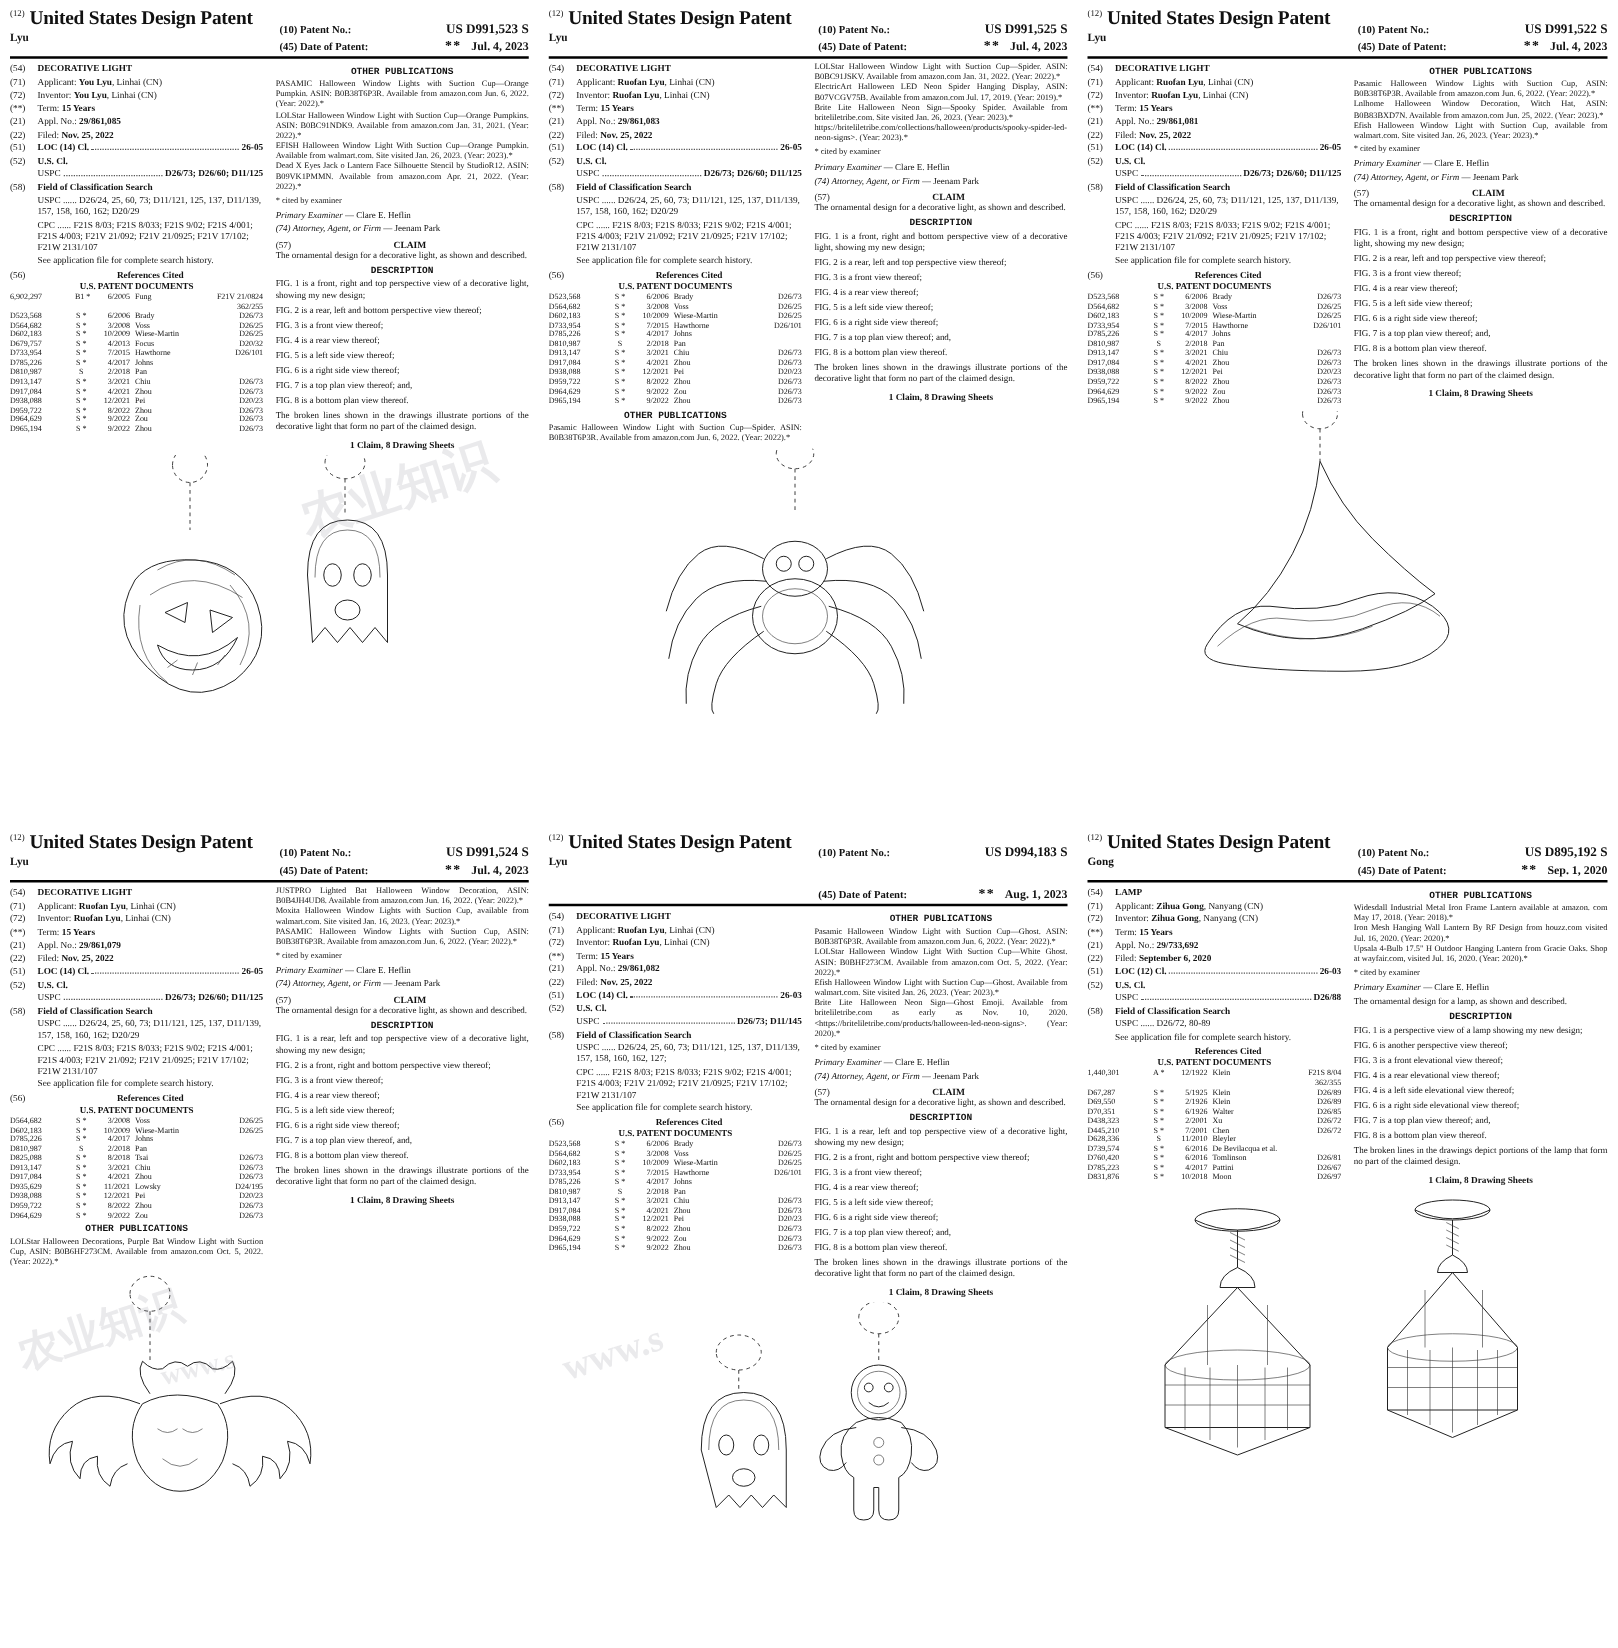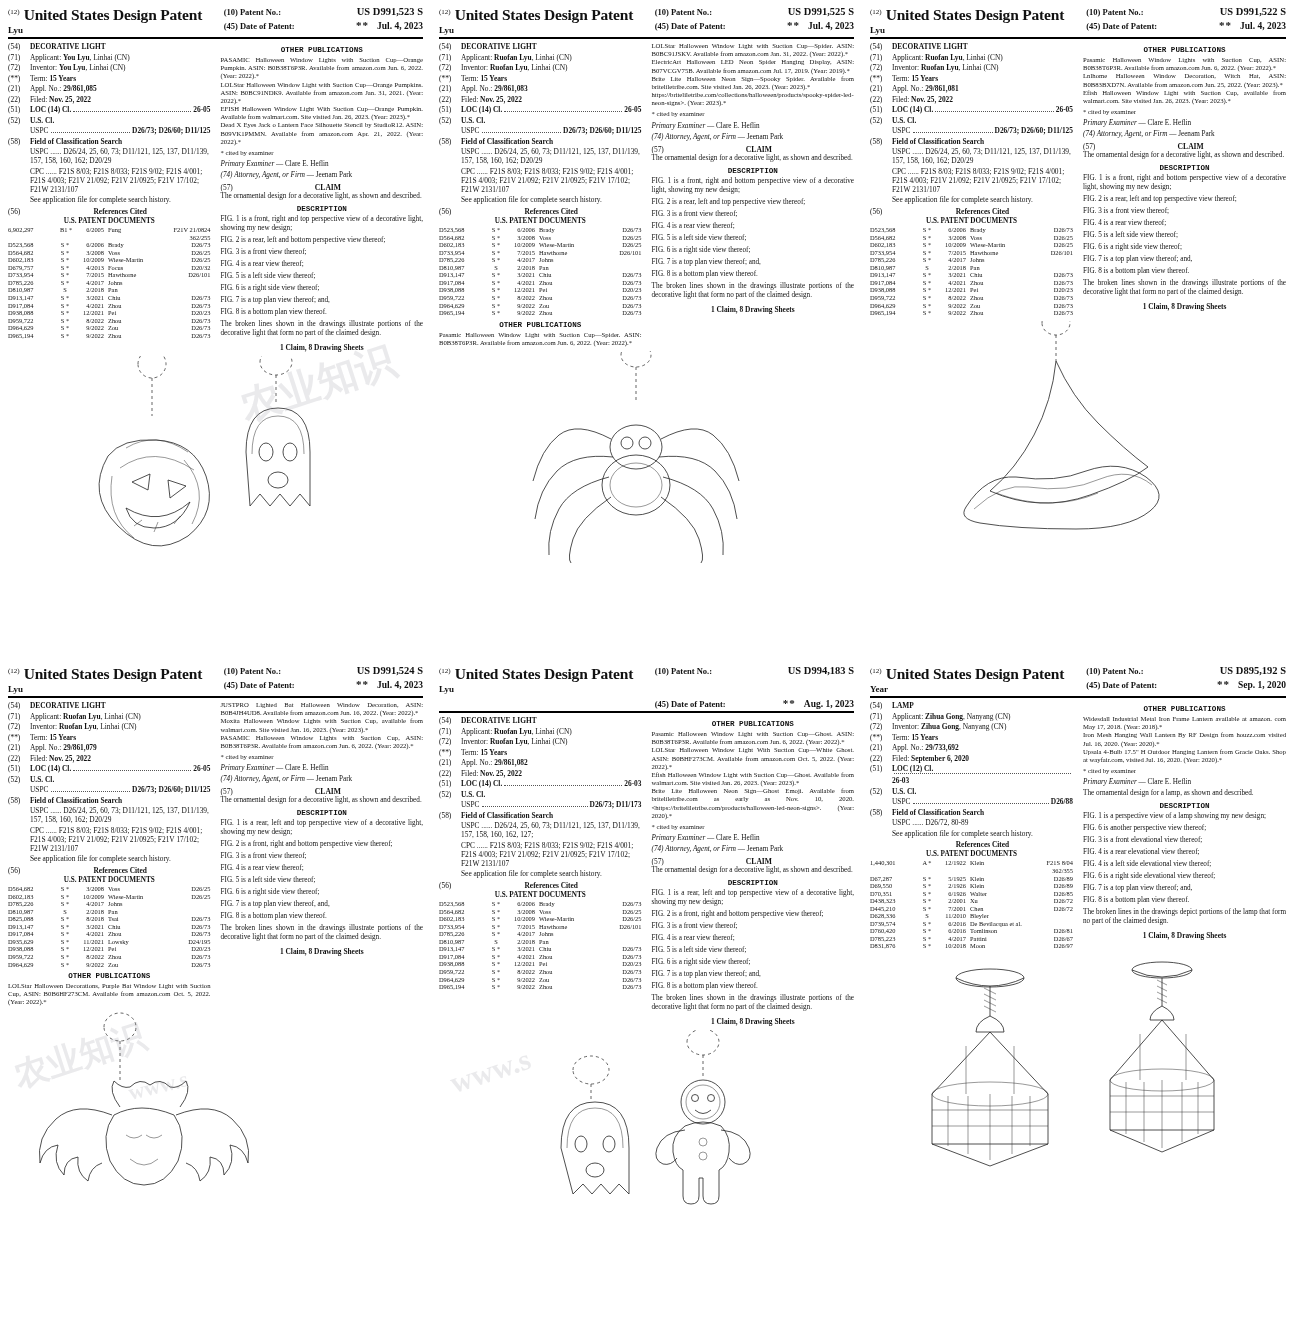--- a/index.html
+++ b/index.html
@@ -5,21 +5,21 @@
   html,body{margin:0;padding:0;background:#ffffff;}
   body{width:1294px;height:1318px;font-family:"Liberation Serif",serif;color:#111;overflow:hidden;position:relative;}
   .grid{display:grid;grid-template-columns:431px 431px 432px;grid-template-rows:659px 659px;width:1294px;height:1318px;}
   .patent{position:relative;padding:6px 8px 0 8px;box-sizing:border-box;overflow:hidden;}
   .hdr{display:flex;align-items:flex-start;border-bottom:2px solid #000;padding-bottom:2px;}
   .hdr-left{width:51%;}
   .hdr-right{width:49%;padding-left:4px;box-sizing:border-box;}
   .t12{font-size:7px;vertical-align:super;}
   .usdp{font-size:15.5px;font-weight:bold;font-family:"Liberation Serif",serif;letter-spacing:-0.2px;}
   .inventor{font-size:9px;font-weight:bold;margin-top:1px;}
-  .hdr-row{display:flex;font-size:8.5px;align-items:baseline;}
+  .hdr-row{display:flex;font-size:8.5px;align-items:baseline;margin-top:12px;}
   .hdr-row .lbl{font-weight:bold;}
   .hdr-row .num{margin-left:auto;font-weight:bold;font-size:10.5px;}
   .hdr-row .dt{margin-left:auto;font-weight:bold;font-size:9.5px;}
   .stars{font-size:11px;letter-spacing:1px;font-weight:bold;}
   .cols{display:flex;margin-top:3px;}
   .colL{width:50%;padding-right:5px;box-sizing:border-box;border-right:0;}
   .colR{width:50%;padding-left:5px;box-sizing:border-box;}
   .fld{font-size:7.4px;line-height:1.22;display:flex;margin-bottom:1.5px;}
   .fld .code{width:22px;flex:0 0 22px;}
   .fld .body{flex:1;}
@@ -706,21 +706,21 @@
           </div>
         <div class="fld">
             <span class="code">(52)</span>
             <span class="body b">U.S. Cl.</span>
           </div>
         <div class="fld">
             <span class="code"></span>
             <span class="body" style="display:flex;">
               <span>USPC</span>
               <span class="dots"></span>
-              <span class="b">D26/73; D11/173</span>
+              <span class="b">D26/73; D11/145</span>
             </span>
           </div>
         <div class="fld">
             <span class="code">(58)</span>
             <span class="body b">Field of Classification Search</span>
           </div>
         <div class="fld">
             <span class="code"></span>
             <span class="body">USPC ...... D26/24, 25, 60, 73; D11/121, 125, 137, D11/139, 157, 158, 160, 162, 127;</span>
           </div>
@@ -807,21 +807,21 @@
       </svg>
       <div class="wm" style="left:10px;top:24px;font-size:30px;">www.s</div>
     </div>
   </div>
 
   <div class="patent">
     <div class="hdr">
       <div class="hdr-left">
         <div><span class="t12">(12)</span>
           <span class="usdp">United States Design Patent</span></div>
-        <div class="inventor">Year</div>
+        <div class="inventor">Gong</div>
       </div>
       <div class="hdr-right">
         <div class="hdr-row">
             <span class="lbl">(10) Patent No.:</span>
           <span class="num">US D895,192 S</span>
           </div>
         <div class="hdr-row" style="margin-top:2px;">
             <span class="lbl">(45) Date of Patent:</span>
           <span class="stars" style="margin-left:auto;padding-right:8px;">**</span>
           <span class="dt" style="margin-left:0;">Sep. 1, 2020</span>
@@ -849,21 +849,21 @@
         <div class="fld">
             <span class="code">(21)</span>
             <span class="body"><span>Appl. No.:</span> <span class="b">29/733,692</span></span>
           </div>
         <div class="fld">
             <span class="code">(22)</span>
             <span class="body"><span>Filed:</span> <span class="b">September 6, 2020</span></span>
           </div>
         <div class="fld">
             <span class="code">(51)</span>
-            <span class="body" style="display:flex;flex-direction:column;">
+            <span class="body" style="display:flex;">
               <span class="b">LOC (12) Cl.</span>
               <span class="dots"></span>
               <span class="b">26-03</span>
             </span>
           </div>
         <div class="fld">
             <span class="code">(52)</span>
             <span class="body b">U.S. Cl.</span>
           </div>
         <div class="fld">

